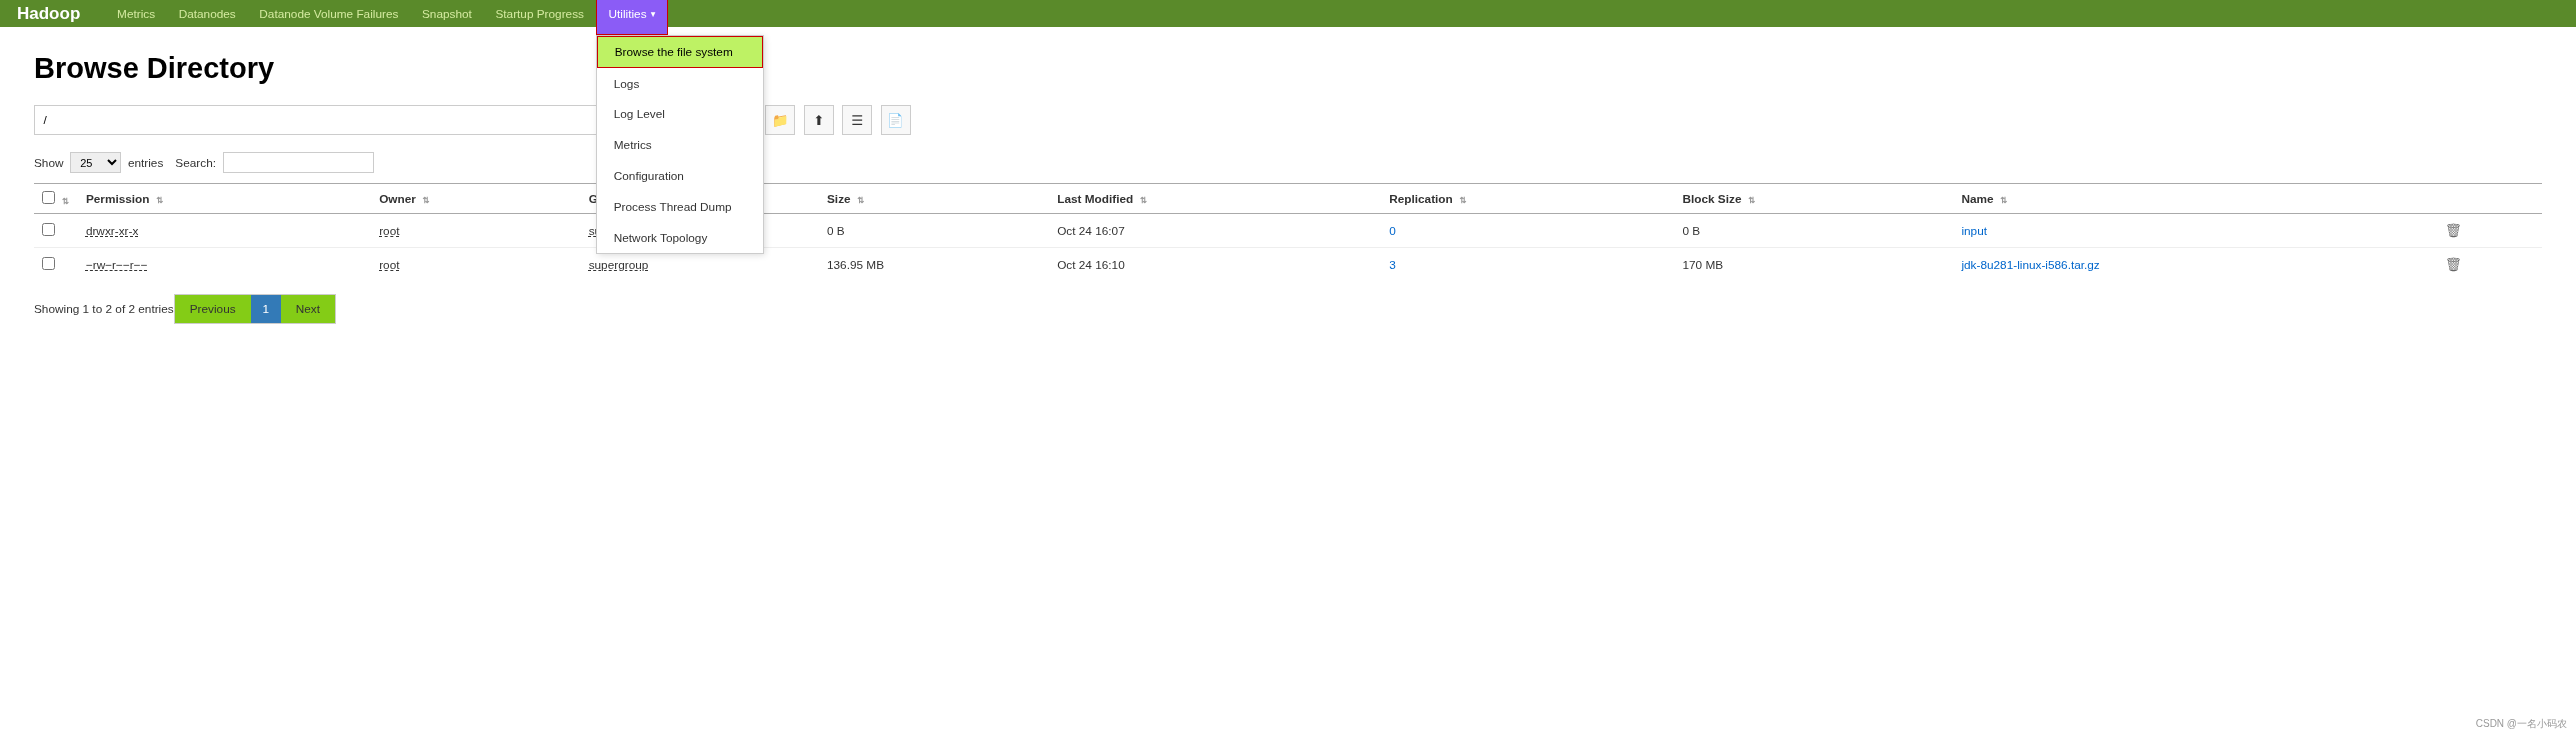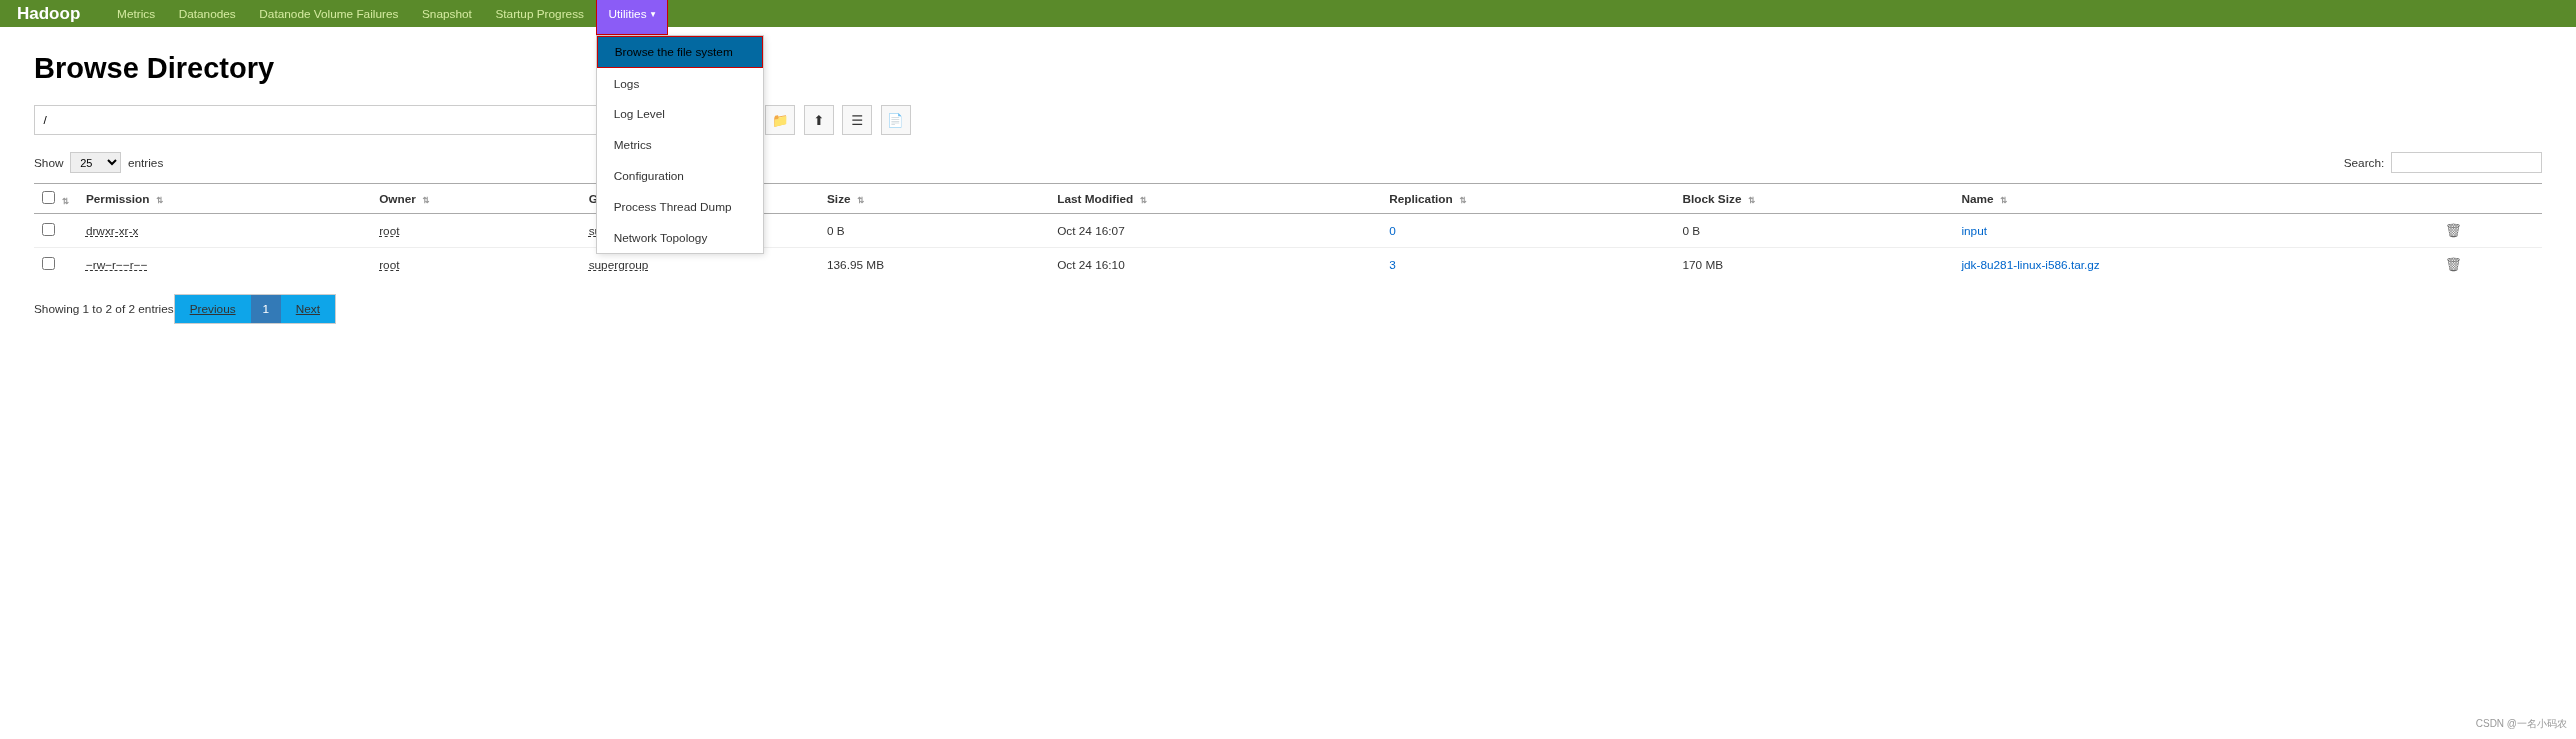--- a/index.html
+++ b/index.html
@@ -50,21 +50,21 @@
       box-shadow: 1.7px 1.7px 6.7px rgba(0,0,0,0.15);
     }
     .dropdown-item {
       padding: 8.4px 17px;
       cursor: pointer;
       font-size: 11.8px;
       color: #333;
       display: block;
     }
     .dropdown-item.highlighted {
-      background: #0369a1;
+      background: #bef264;
       border: 1.7px solid #cc0000;
       color: #000;
       font-weight: normal;
     }
 
     
     .page-content {
       padding: 25px 34px;
     }
     .page-title {
@@ -96,21 +96,21 @@
       display: flex;
       align-items: center;
       justify-content: center;
       cursor: pointer;
       font-size: 13.4px;
     }
 
     
     .table-controls {
       display: flex;
-      justify-content: space-between;
+      justify-content: flex-start;
       align-items: center;
       margin-bottom: 10px;
       gap: 12px;
     }
     .show-entries {
       display: flex;
       align-items: center;
       gap: 6.7px;
       font-size: 11.8px;
     }
@@ -174,24 +174,23 @@
     .showing-text { font-size: 11.8px; color: #333; }
     .pagination {
       display: flex;
       align-items: center;
       gap: 0;
     }
     .page-btn {
       border: 0.8px solid #ccc;
       padding: 6.7px 15px;
       cursor: pointer;
-      background: #0ea5e9;
+      background: #84cc16;
       font-size: 11.8px;
       color: #333;
-      text-decoration: underline;
     }
     .page-num {
       border: 0.8px solid #ccc;
       border-left: none;
       border-right: none;
       padding: 6.7px 11.8px;
       background: #337ab7;
       color: #fff;
       font-size: 11.8px;
     }

